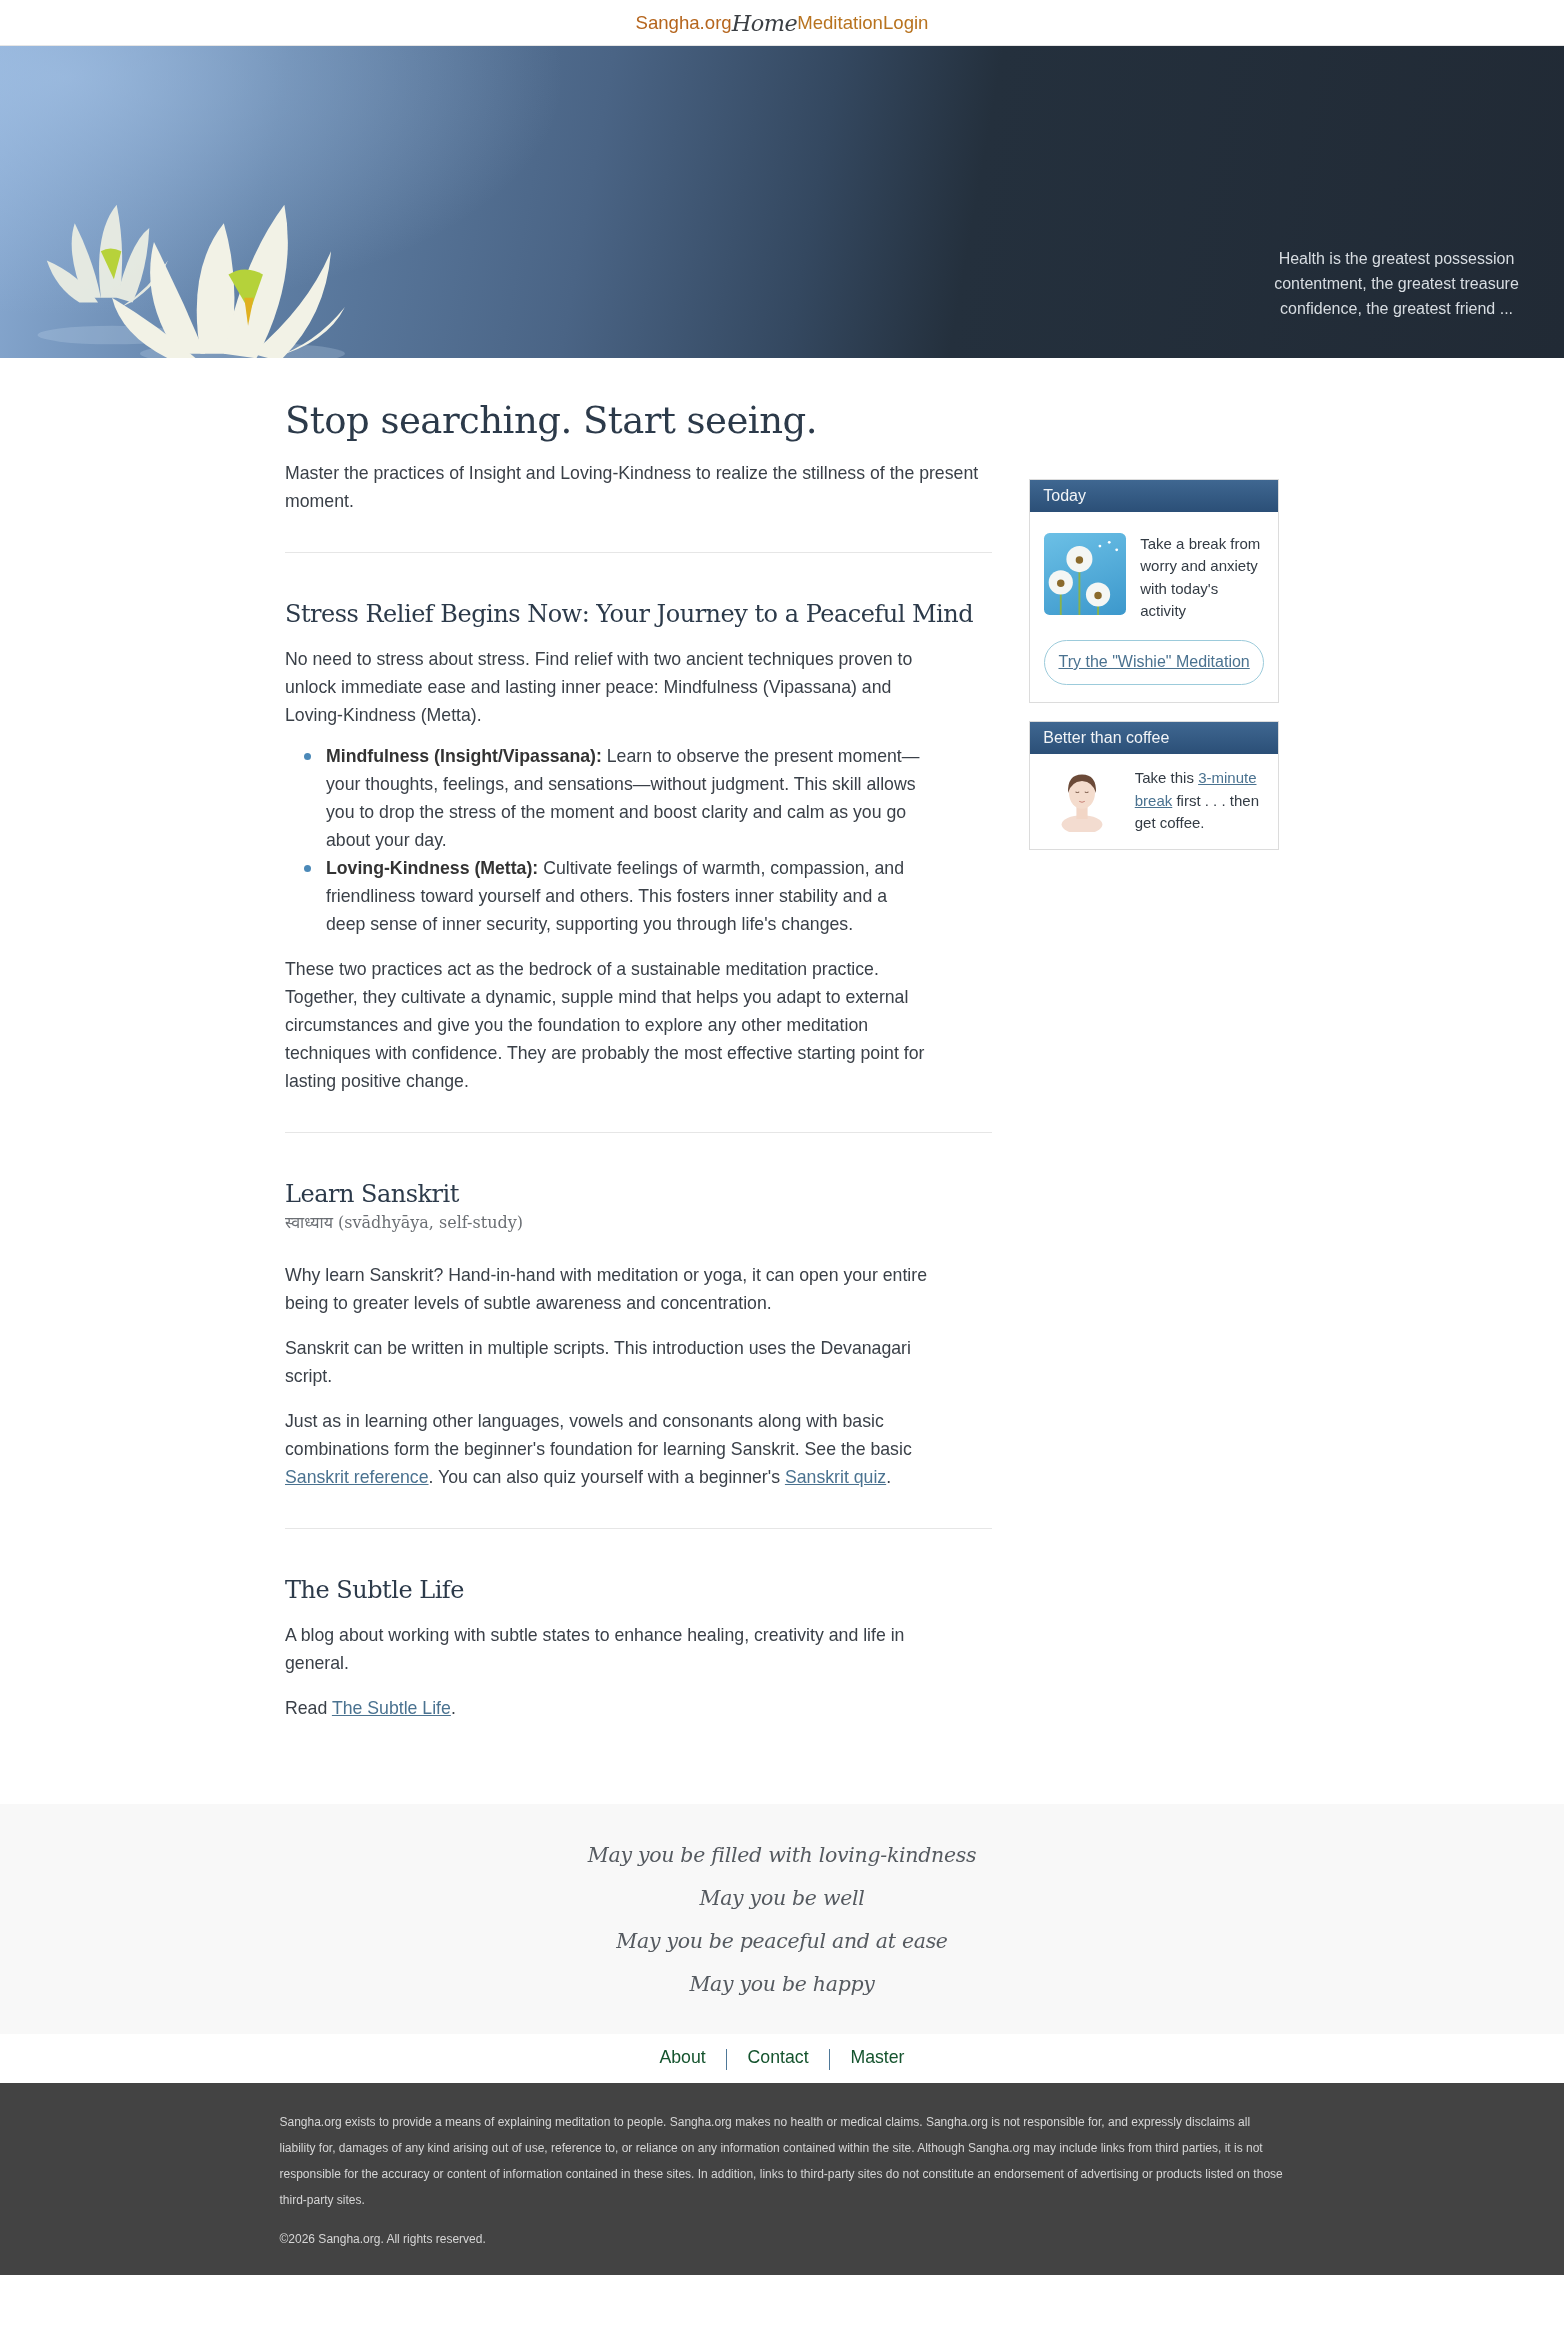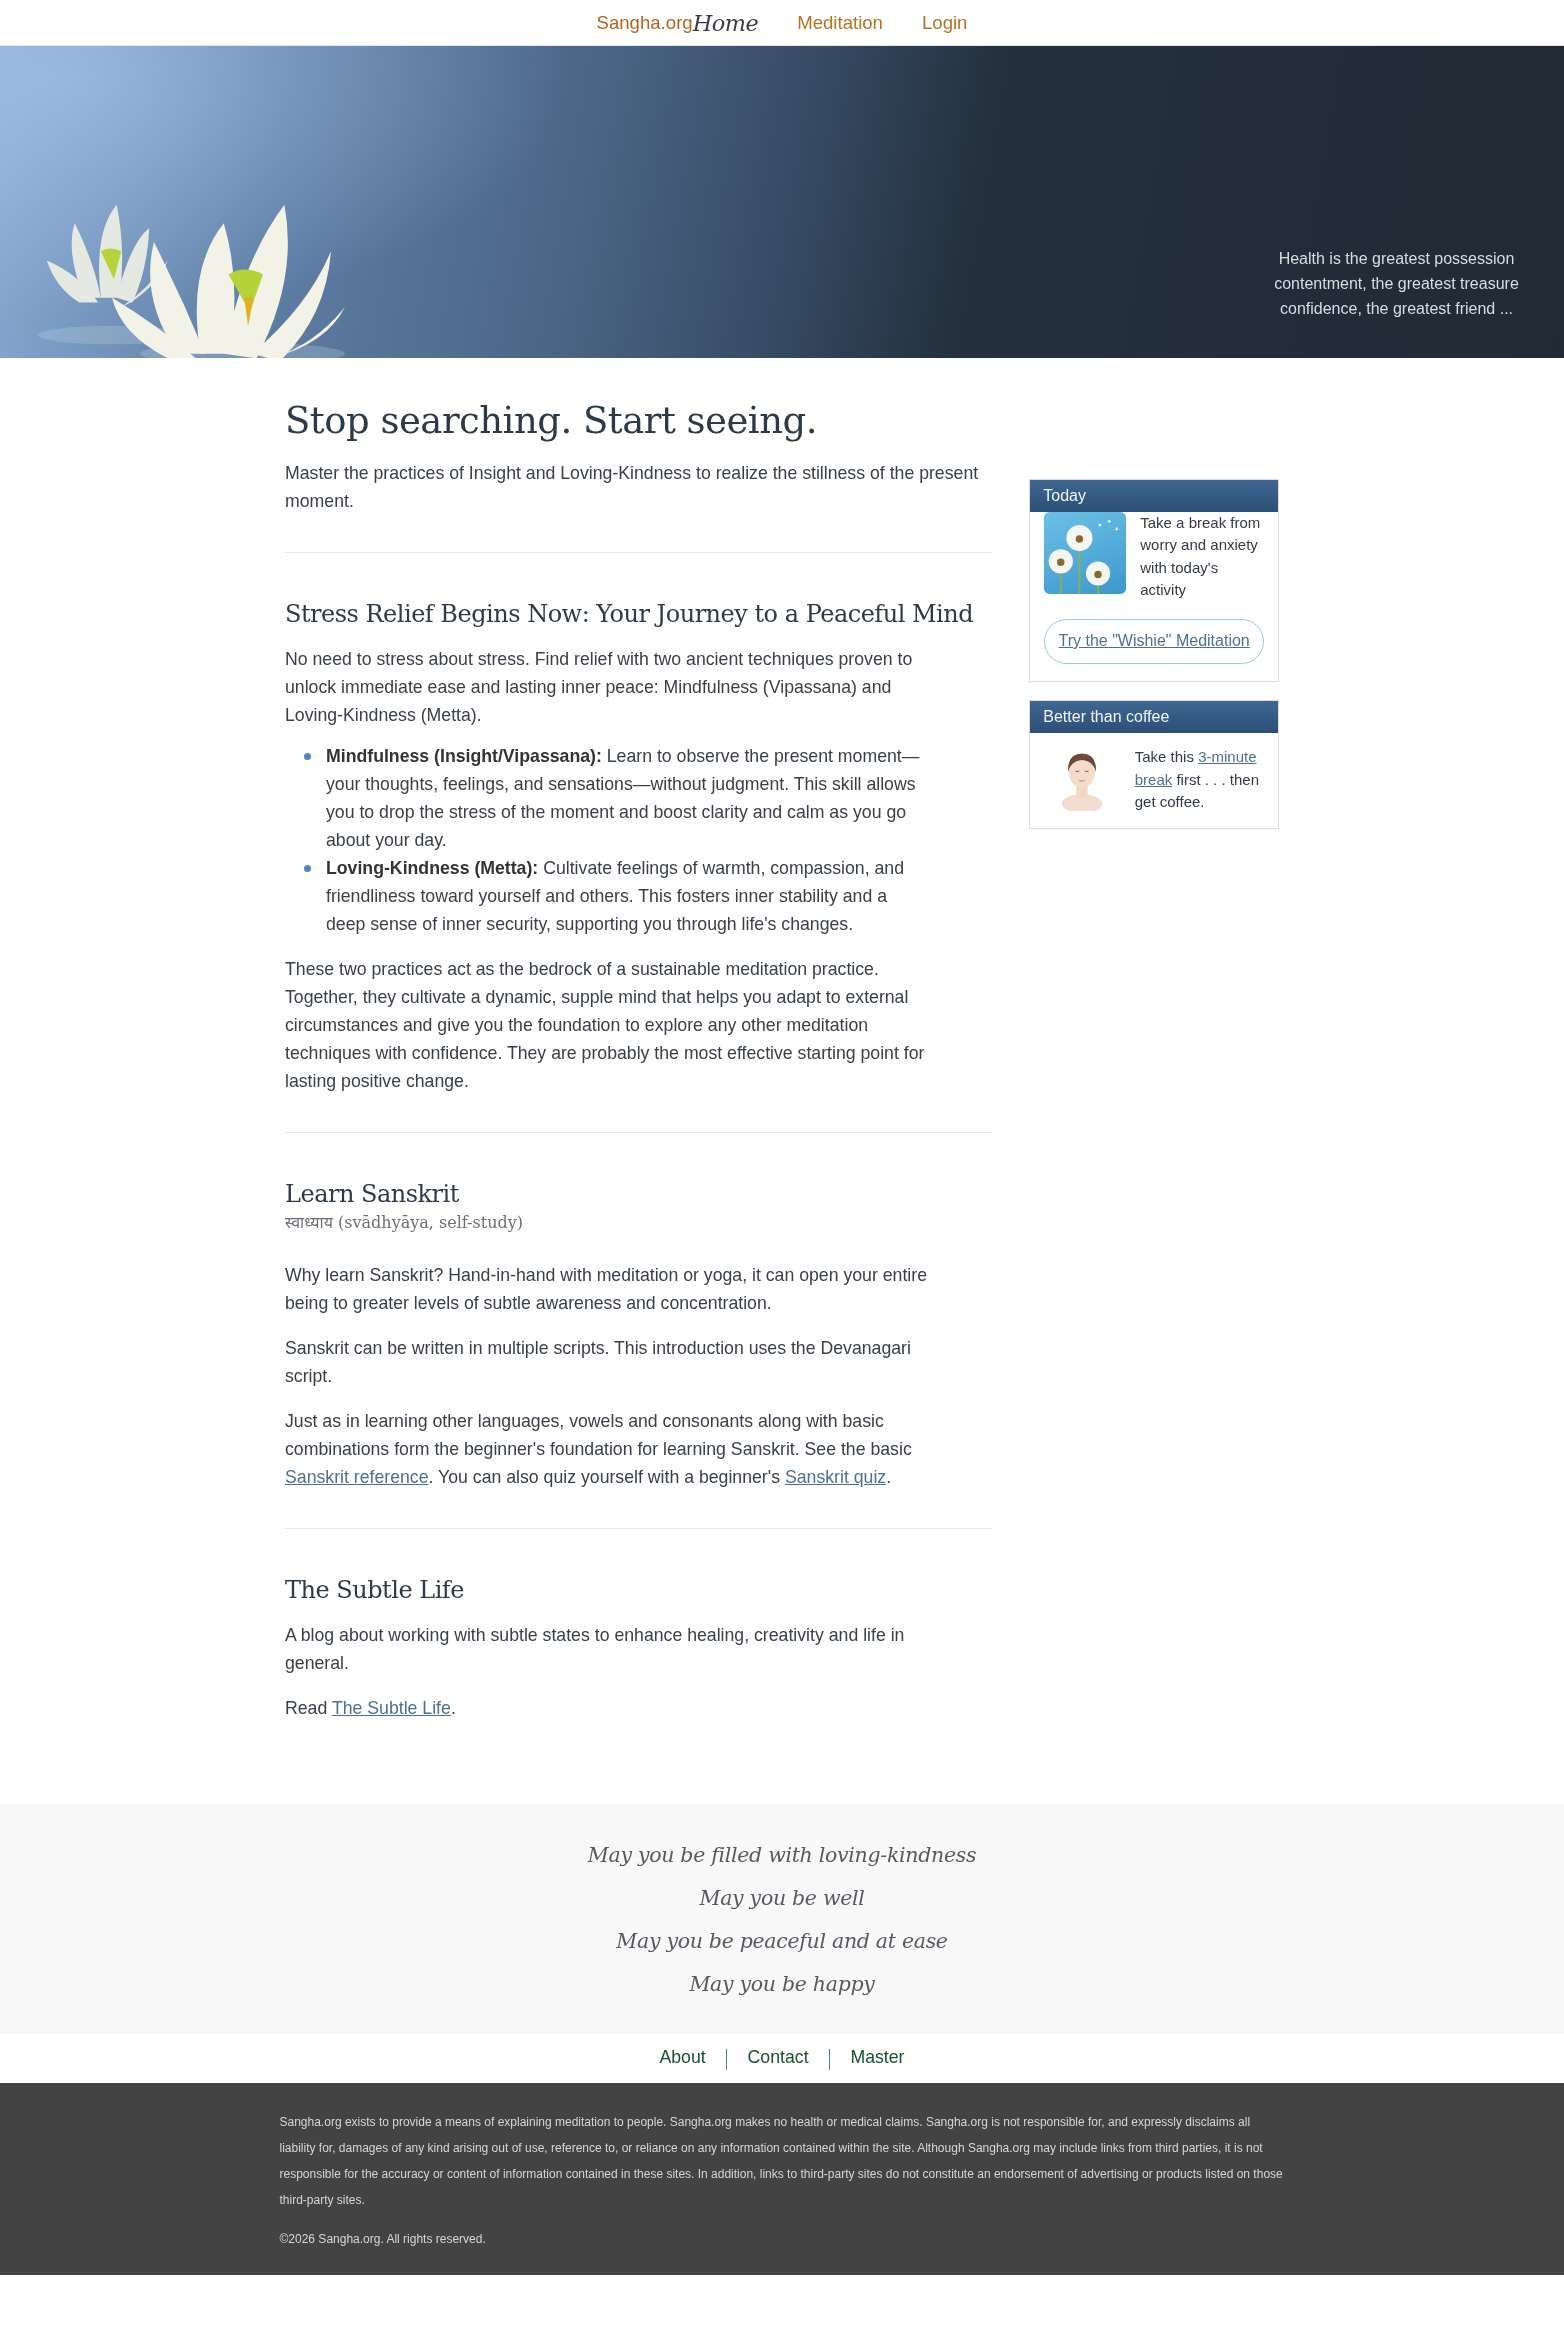--- a/index.html
+++ b/index.html
@@ -2,21 +2,21 @@
 <html style="font-size:15px"><head>
 <meta charset="utf-8">
 <style>
   * { box-sizing: border-box; margin: 0; padding: 0; }
   html, body { width: 1564px; background: #ffffff; }
   body { font-family: "Liberation Sans", "DejaVu Sans", sans-serif; color: #333b44; }
 
   
   .topnav { height: 46px; display: flex; align-items: center; justify-content: center; padding: 0 3px; border-bottom: 0.9px solid #e6e6e6; background:#fff; }
   .brand { color: #b5651d; font-size: 18.6px; text-decoration: none; }
-  .navlinks { display: flex; align-items: center; gap: 39px; padding-right: 0; }
+  .navlinks { display: flex; align-items: center; padding-right: 0; }
   .navlinks a { text-decoration: none; font-size: 18.6px; color: #b8731f; }
   .navlinks a.home { font-family: "DejaVu Serif", serif; font-style: italic; color: #3b3f44; font-size: 22.4px; letter-spacing: -0.5px; }
 
   
   .hero { position: relative; height: 312px; overflow: hidden;
     background: linear-gradient(100deg, #8aabd3 0%, #5f7fa5 18%, #4a6485 38%, #344860 52%, #24303d 62%, #212a35 100%); }
   .hero .glow { position:absolute; left:0; top:0; width:653px; height:312px;
     background: radial-gradient(ellipse at 10% 10%, rgba(170,200,235,0.6), rgba(170,200,235,0) 60%); }
   .lotus { position:absolute; left:28px; top:140px; width:373px; height:177px; }
   .quote { position:absolute; right:37px; top:200px; width:261px; text-align:center; color:#d8dde2; font-size:16px; line-height:25px; }
@@ -35,21 +35,21 @@
   .txt { font-size: 17.7px; line-height: 28px; color: #3a4048; margin-top: 17px; max-width: 643px; }
   .txt a, .side a { color: #4a7290; text-decoration: underline; }
   ul.bul { list-style: none; margin-top: 13px; padding-left: 41px; max-width: 643px; }
   ul.bul li { position: relative; font-size: 17.7px; line-height: 28px; color: #3a4048; }
   ul.bul li::before { content:""; position:absolute; left:-22.4px; top:11.2px; width:7.5px; height:7.5px; border-radius:50%; background:#4b89b8; }
   ul.bul b { color: #333; }
 
   
   .card { border: 0.9px solid #dcdcdc; margin-bottom: 18.6px; background: #fff; }
   .card-h { background: linear-gradient(#3f6791, #2b4f77); color: #f2f5f8; font-size: 16px; padding: 6.5px 13px 7.5px; }
-  .card-b { padding: 0 14px 17px; }
+  .card-b { padding: 21px 14px 17px; }
   .row { display: flex; gap: 14px; align-items: flex-start; }
   .row p { font-size: 15px; line-height: 22.4px; color: #333b44; }
   .dand { width: 82px; height: 82px; border-radius: 5.6px; flex-shrink: 0;
     background: linear-gradient(160deg, #6cc0e6, #3c98cc); position: relative; overflow: hidden; }
   .btn-wishie { display:block; margin-top: 17px; border: 0.9px solid #9ccbdb; border-radius: 37px; text-align: center; color: #4d6f8c; font-size: 16px; line-height: 22.4px; padding: 10.3px 9.3px; text-decoration: none; }
   .face { width: 56px; height: 65px; flex-shrink: 0; margin: 0 11.2px 0 9.3px; position: relative; }
 
   
   .blessings { background: #f8f8f8; margin-top: 82px; padding: 30px 0 28px; text-align: center; }
   .blessings p { font-family: "DejaVu Serif", serif; font-style: italic; font-size: 20.5px; color: #555a60; line-height: 43px; letter-spacing: -0.3px; }

